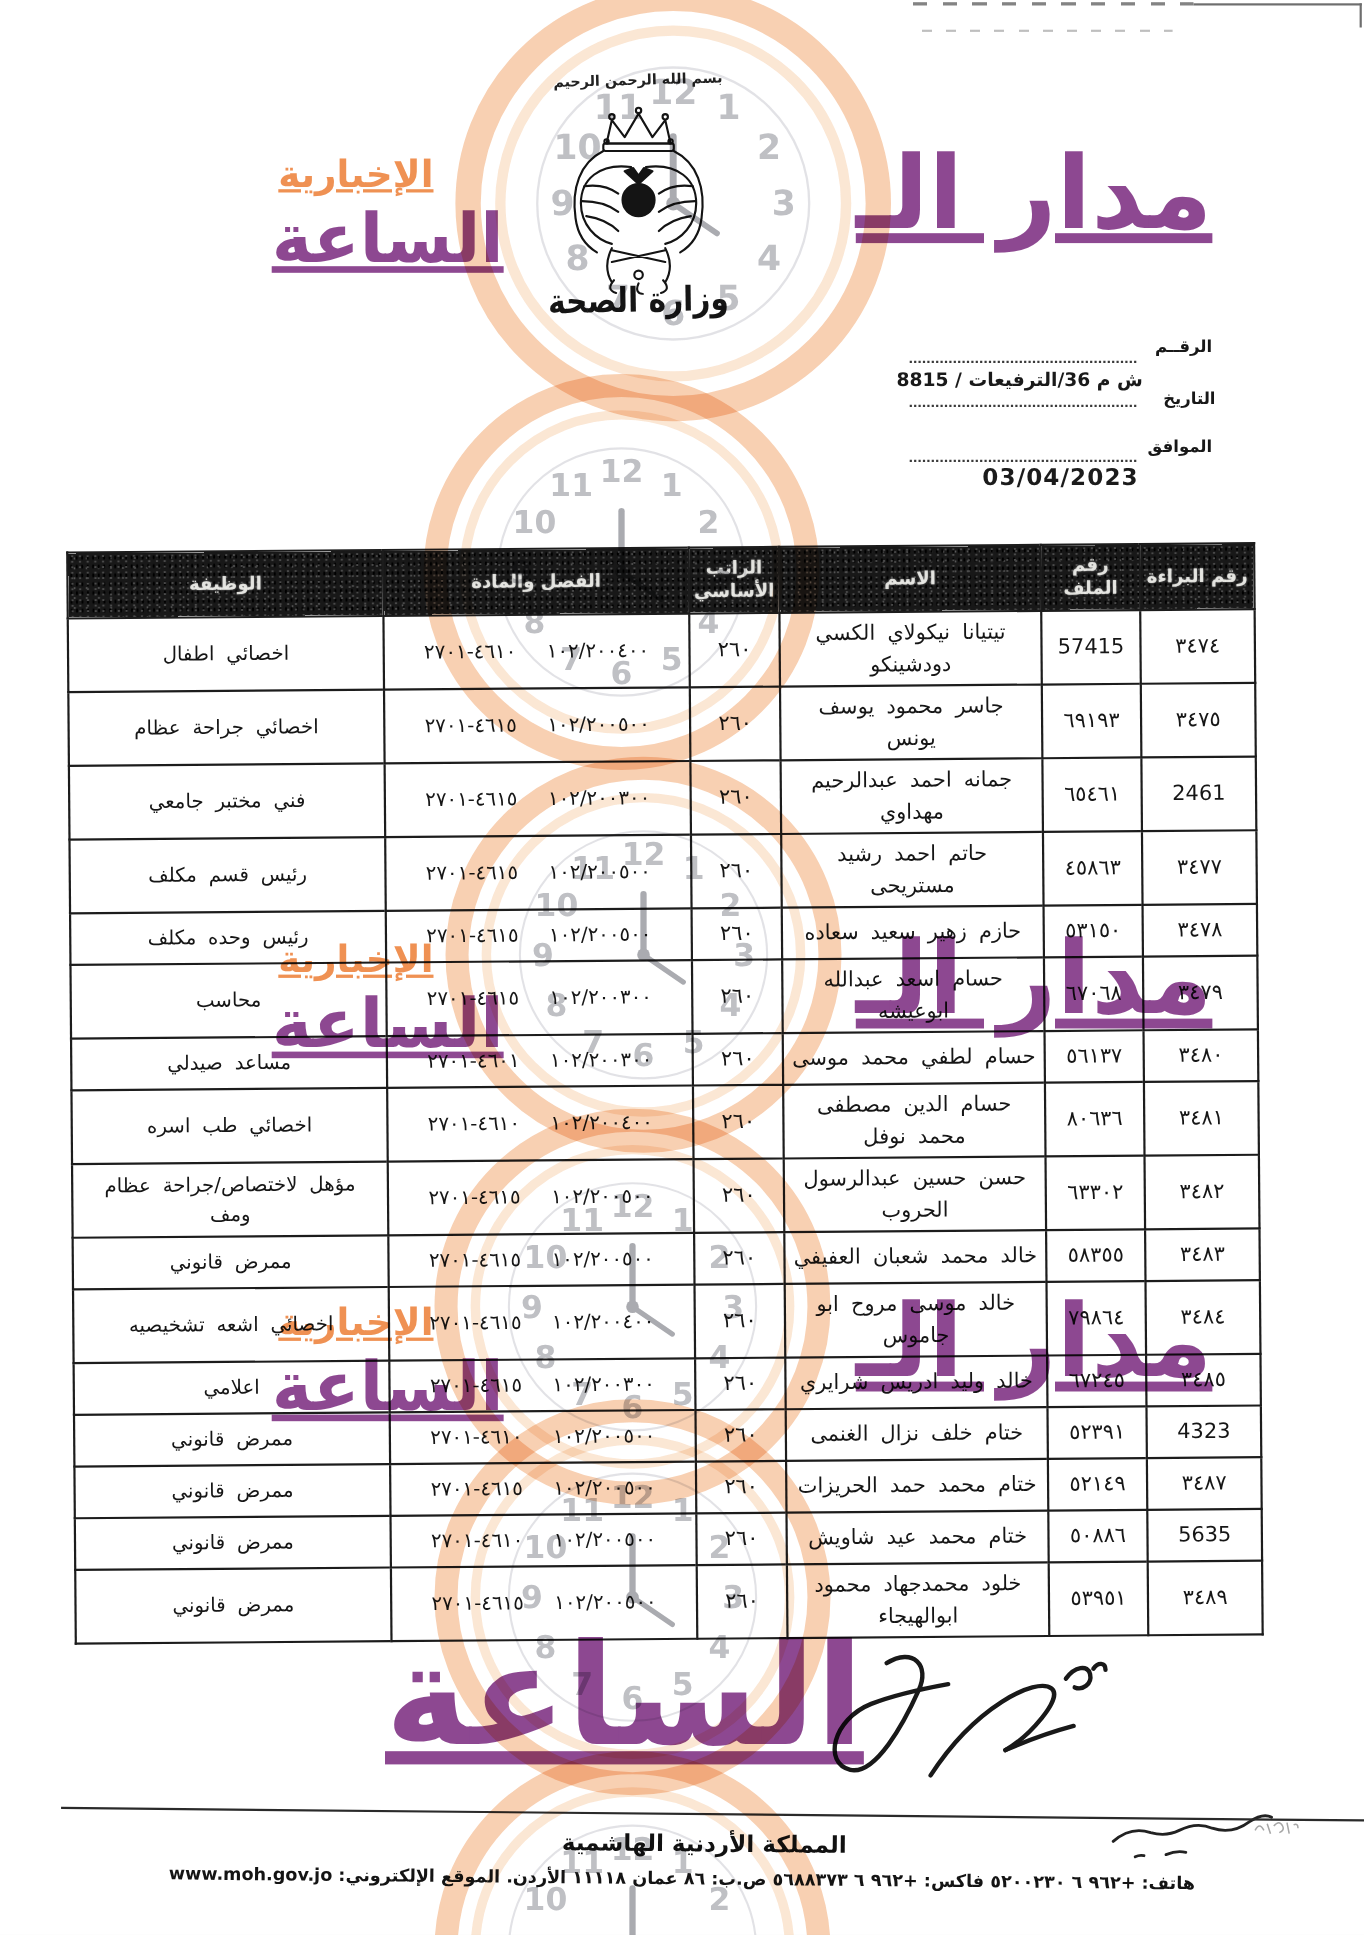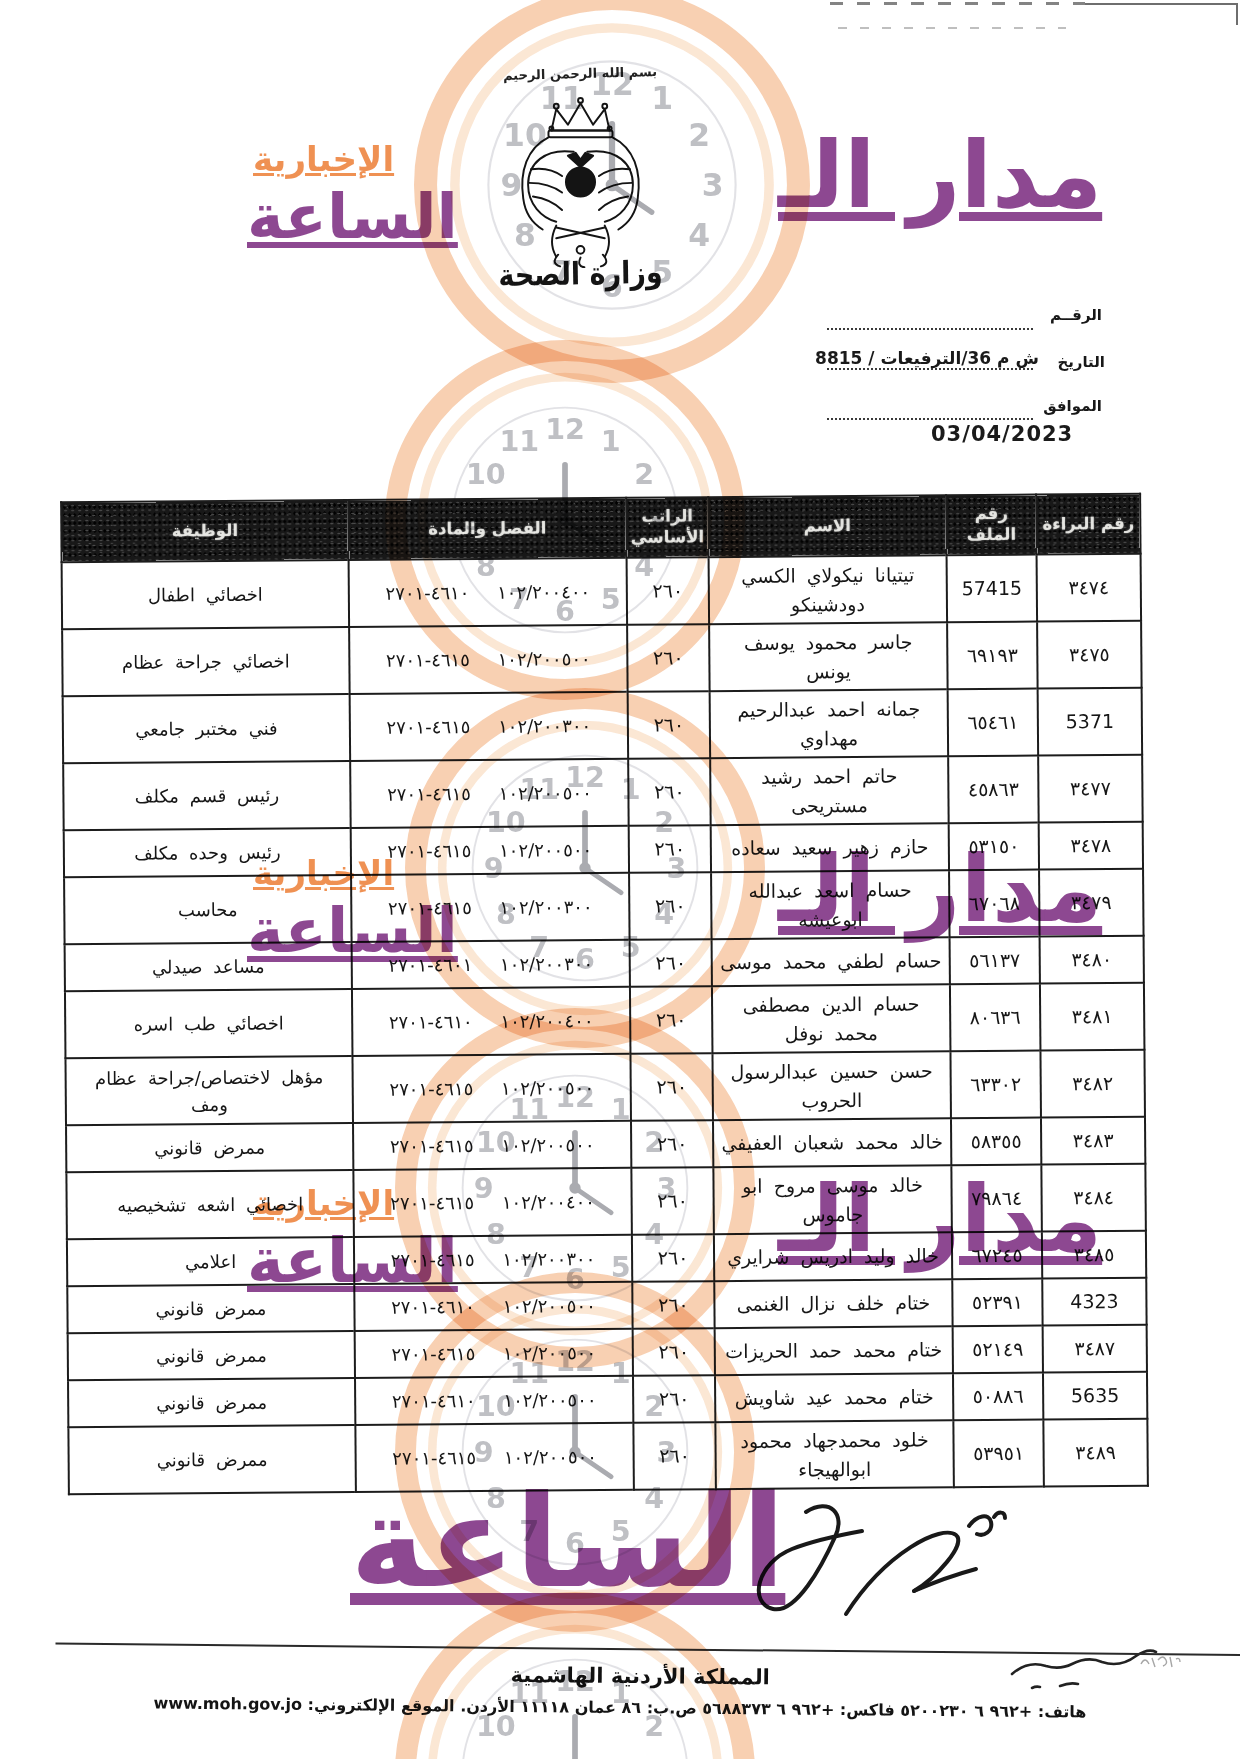--- a/index.html
+++ b/index.html
@@ -119,27 +119,27 @@
       <path d="M108,168 q8,9 -2,12"></path>
       <circle cx="85" cy="163" r="4"></circle>
     </g>
   </svg>
 
   <div class="abs ministry">وزارة الصحة</div>
 
   <div class="abs ref-label" style="right:138px;top:306px;">الرقــم</div>
   <div class="abs dotted" style="right:207px;top:328px;width:206px;"></div>
 
-  <div class="abs ref-value" style="right:198px;top:348px;width:230px;text-align:center;">ش م 36/الترفيعات / 8815</div>
+  <div class="abs ref-value" style="right:198px;top:336px;width:230px;text-align:center;">ش م 36/الترفيعات / 8815</div>
   <div class="abs ref-label" style="right:135px;top:353px;">التاريخ</div>
   <div class="abs dotted" style="right:207px;top:368px;width:206px;"></div>
 
   <div class="abs ref-label" style="right:138px;top:397px;">الموافق</div>
   <div class="abs dotted" style="right:207px;top:418px;width:206px;"></div>
-  <div class="abs date-value" style="left:893px;top:422px;margin-left:38px;">03/04/2023</div>
+  <div class="abs date-value" style="left:893px;top:422px;">03/04/2023</div>
 
   <div class="abs table-wrap">
     <table class="doc-table">
       <colgroup>
         <col style="width:104px">
           <col style="width:90px">
           <col style="width:238px">
         <col style="width:82px">
           <col style="width:278px">
           <col style="width:287px">
@@ -165,21 +165,21 @@
           </tr>
           <tr>
             <td class="c-serial">٣٤٧٥</td>
             <td class="c-file">٦٩١٩٣</td>
             <td class="c-name">جاسر محمود يوسف يونس</td>
             <td class="c-salary">٢٦٠</td>
             <td class="c-article">١٠٢/٢٠٠٥٠٠ ٤٦١٥-٢٧٠١</td>
             <td class="c-job">اخصائي جراحة عظام</td>
           </tr>
           <tr>
-            <td class="c-serial">5371</td>
+            <td class="c-serial">2461</td>
             <td class="c-file">٦٥٤٦١</td>
             <td class="c-name">جمانه احمد عبدالرحيم مهداوي</td>
             <td class="c-salary">٢٦٠</td>
             <td class="c-article">١٠٢/٢٠٠٣٠٠ ٤٦١٥-٢٧٠١</td>
             <td class="c-job">فني مختبر جامعي</td>
           </tr>
           <tr>
             <td class="c-serial">٣٤٧٧</td>
             <td class="c-file">٤٥٨٦٣</td>
             <td class="c-name">حاتم احمد رشيد مستريحى</td>

